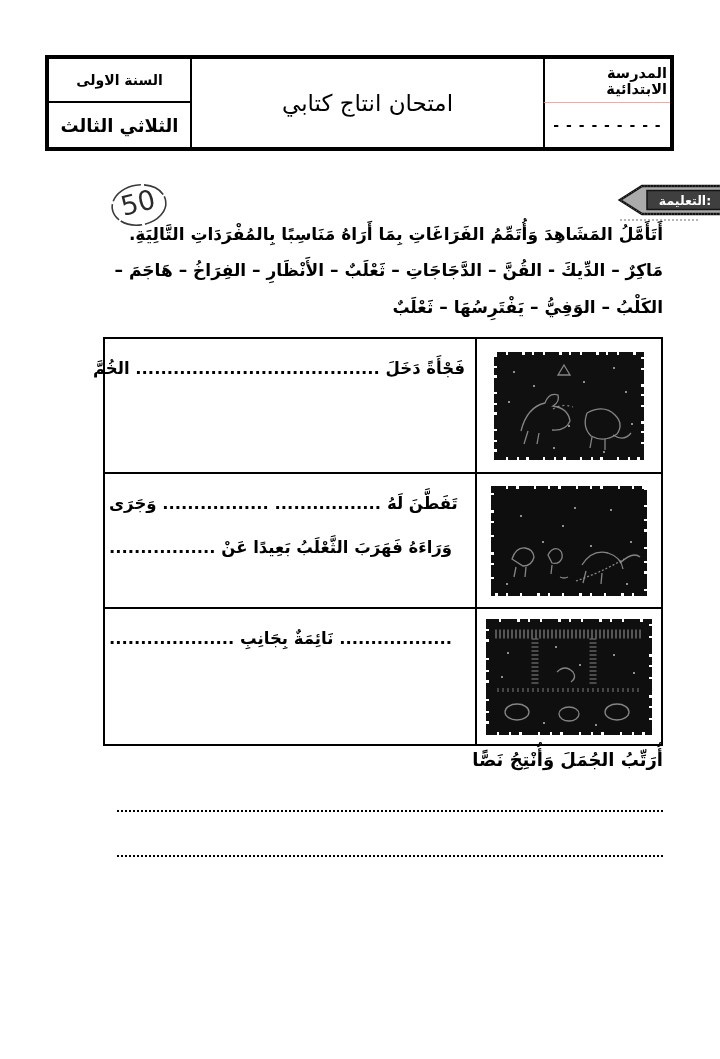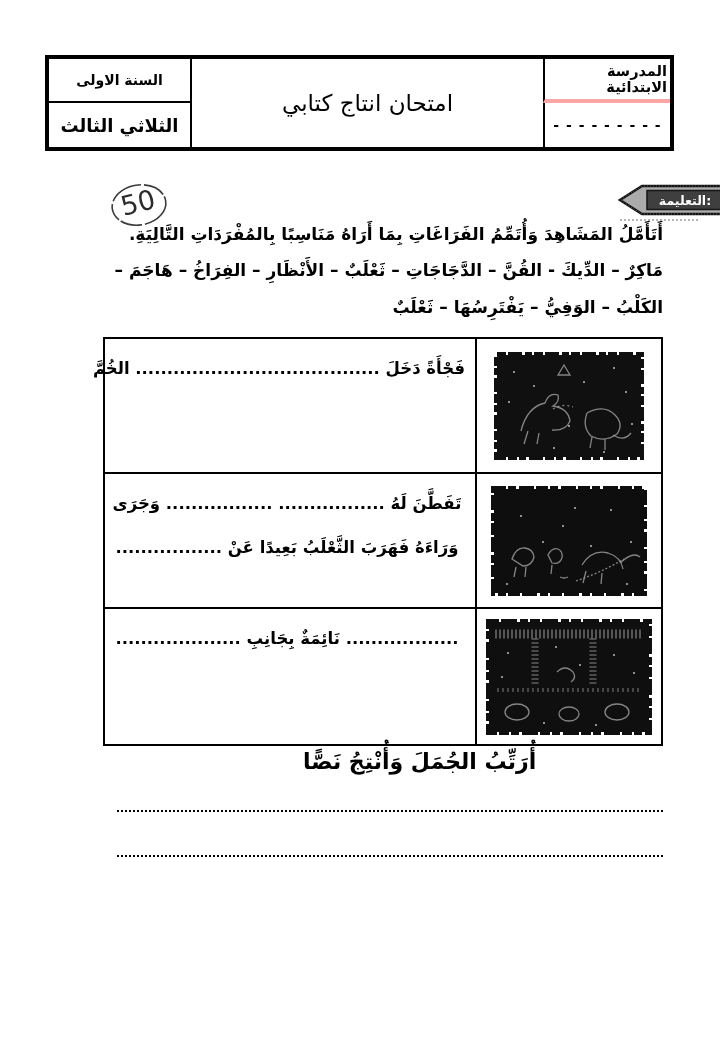--- a/index.html
+++ b/index.html
@@ -7,21 +7,21 @@
   .page { position:relative; width:720px; height:859px; overflow:hidden; background:#fff; }
 
   
   .header-table { position:absolute; left:45px; top:55px; width:629px; height:96px;
     border:4px solid #000; box-sizing:border-box; display:grid;
     grid-template-columns:143px 1fr 127px; grid-template-rows:1fr 1fr; background:#fff; }
   .hcell { display:flex; align-items:center; justify-content:center; box-sizing:border-box; }
   .year-cell  { grid-column:1; grid-row:1; border-right:2px solid #000; border-bottom:2px solid #000; font-weight:bold; font-size:14px; }
   .term-cell  { grid-column:1; grid-row:2; border-right:2px solid #000; font-weight:bold; font-size:18px; }
   .title-cell { grid-column:2; grid-row:1/3; font-size:23px; direction:rtl; }
-  .school-cell{ grid-column:3; grid-row:1; border-left:2px solid #000; border-bottom:4px solid #fca5a5;
+  .school-cell{ grid-column:3; grid-row:1; border-left:2px solid #000; border-bottom:1px solid #fca5a5;
     font-weight:bold; font-size:14.5px; direction:rtl; justify-content:flex-start; padding-right:3px; }
   .school-blank{ grid-column:3; grid-row:2; border-left:2px solid #000; font-weight:bold; font-size:14px; letter-spacing:1px; }
 
   
   .score-badge { position:absolute; left:109px; top:180px; width:64px; height:52px; }
   .score-badge svg { position:absolute; left:0; top:0; }
   .score-value { position:absolute; left:0; top:7px; width:58px; text-align:center;
     font-size:27px; color:#2a2a2a; transform:rotate(-14deg); }
 
   
@@ -33,28 +33,28 @@
     font-weight:bold; font-size:17px; white-space:nowrap; }
   .instruction-text { top:224px; }
   .vocab-line-1 { top:260px; }
   .vocab-line-2 { top:297px; }
 
   
   .exercise-table { position:absolute; left:103px; top:337px; width:560px; height:409px;
     border:2px solid #000; box-sizing:border-box; display:grid;
     grid-template-columns:372px 1fr; grid-template-rows:1fr 1fr 1fr; background:#fff; }
   .text-cell { box-sizing:border-box; border-right:2px solid #000; padding:8px 10px 0 4px;
-    direction:rtl; text-align:center; font-weight:bold; font-size:16.5px; line-height:44px; white-space:nowrap; }
+    direction:rtl; text-align:left; font-weight:bold; font-size:16.5px; line-height:44px; white-space:nowrap; }
   .image-cell { box-sizing:border-box; display:flex; align-items:center; justify-content:center; }
   .rb { border-bottom:2px solid #000; }
   .indent { padding-right:58px; }
 
   
   .arrange-title { position:absolute; left:303px; top:749px; width:360px; direction:rtl;
-    text-align:left; font-weight:bold; font-size:22px; white-space:nowrap; }
+    text-align:right; font-weight:bold; font-size:18px; white-space:nowrap; }
 
   
   .writing-line { position:absolute; left:117px; width:546px; height:0; border-bottom:2.5px dotted #000; }
   .wl1 { top:810px; } .wl2 { top:855px; } .wl3 { top:900px; } .wl4 { top:943px; }
 
   
   .page-number { position:absolute; top:1004px; left:0; width:720px; text-align:center;
     font-family:"DejaVu Serif", serif; font-weight:bold; font-size:15px; }
 
   .scene { display:block; }

